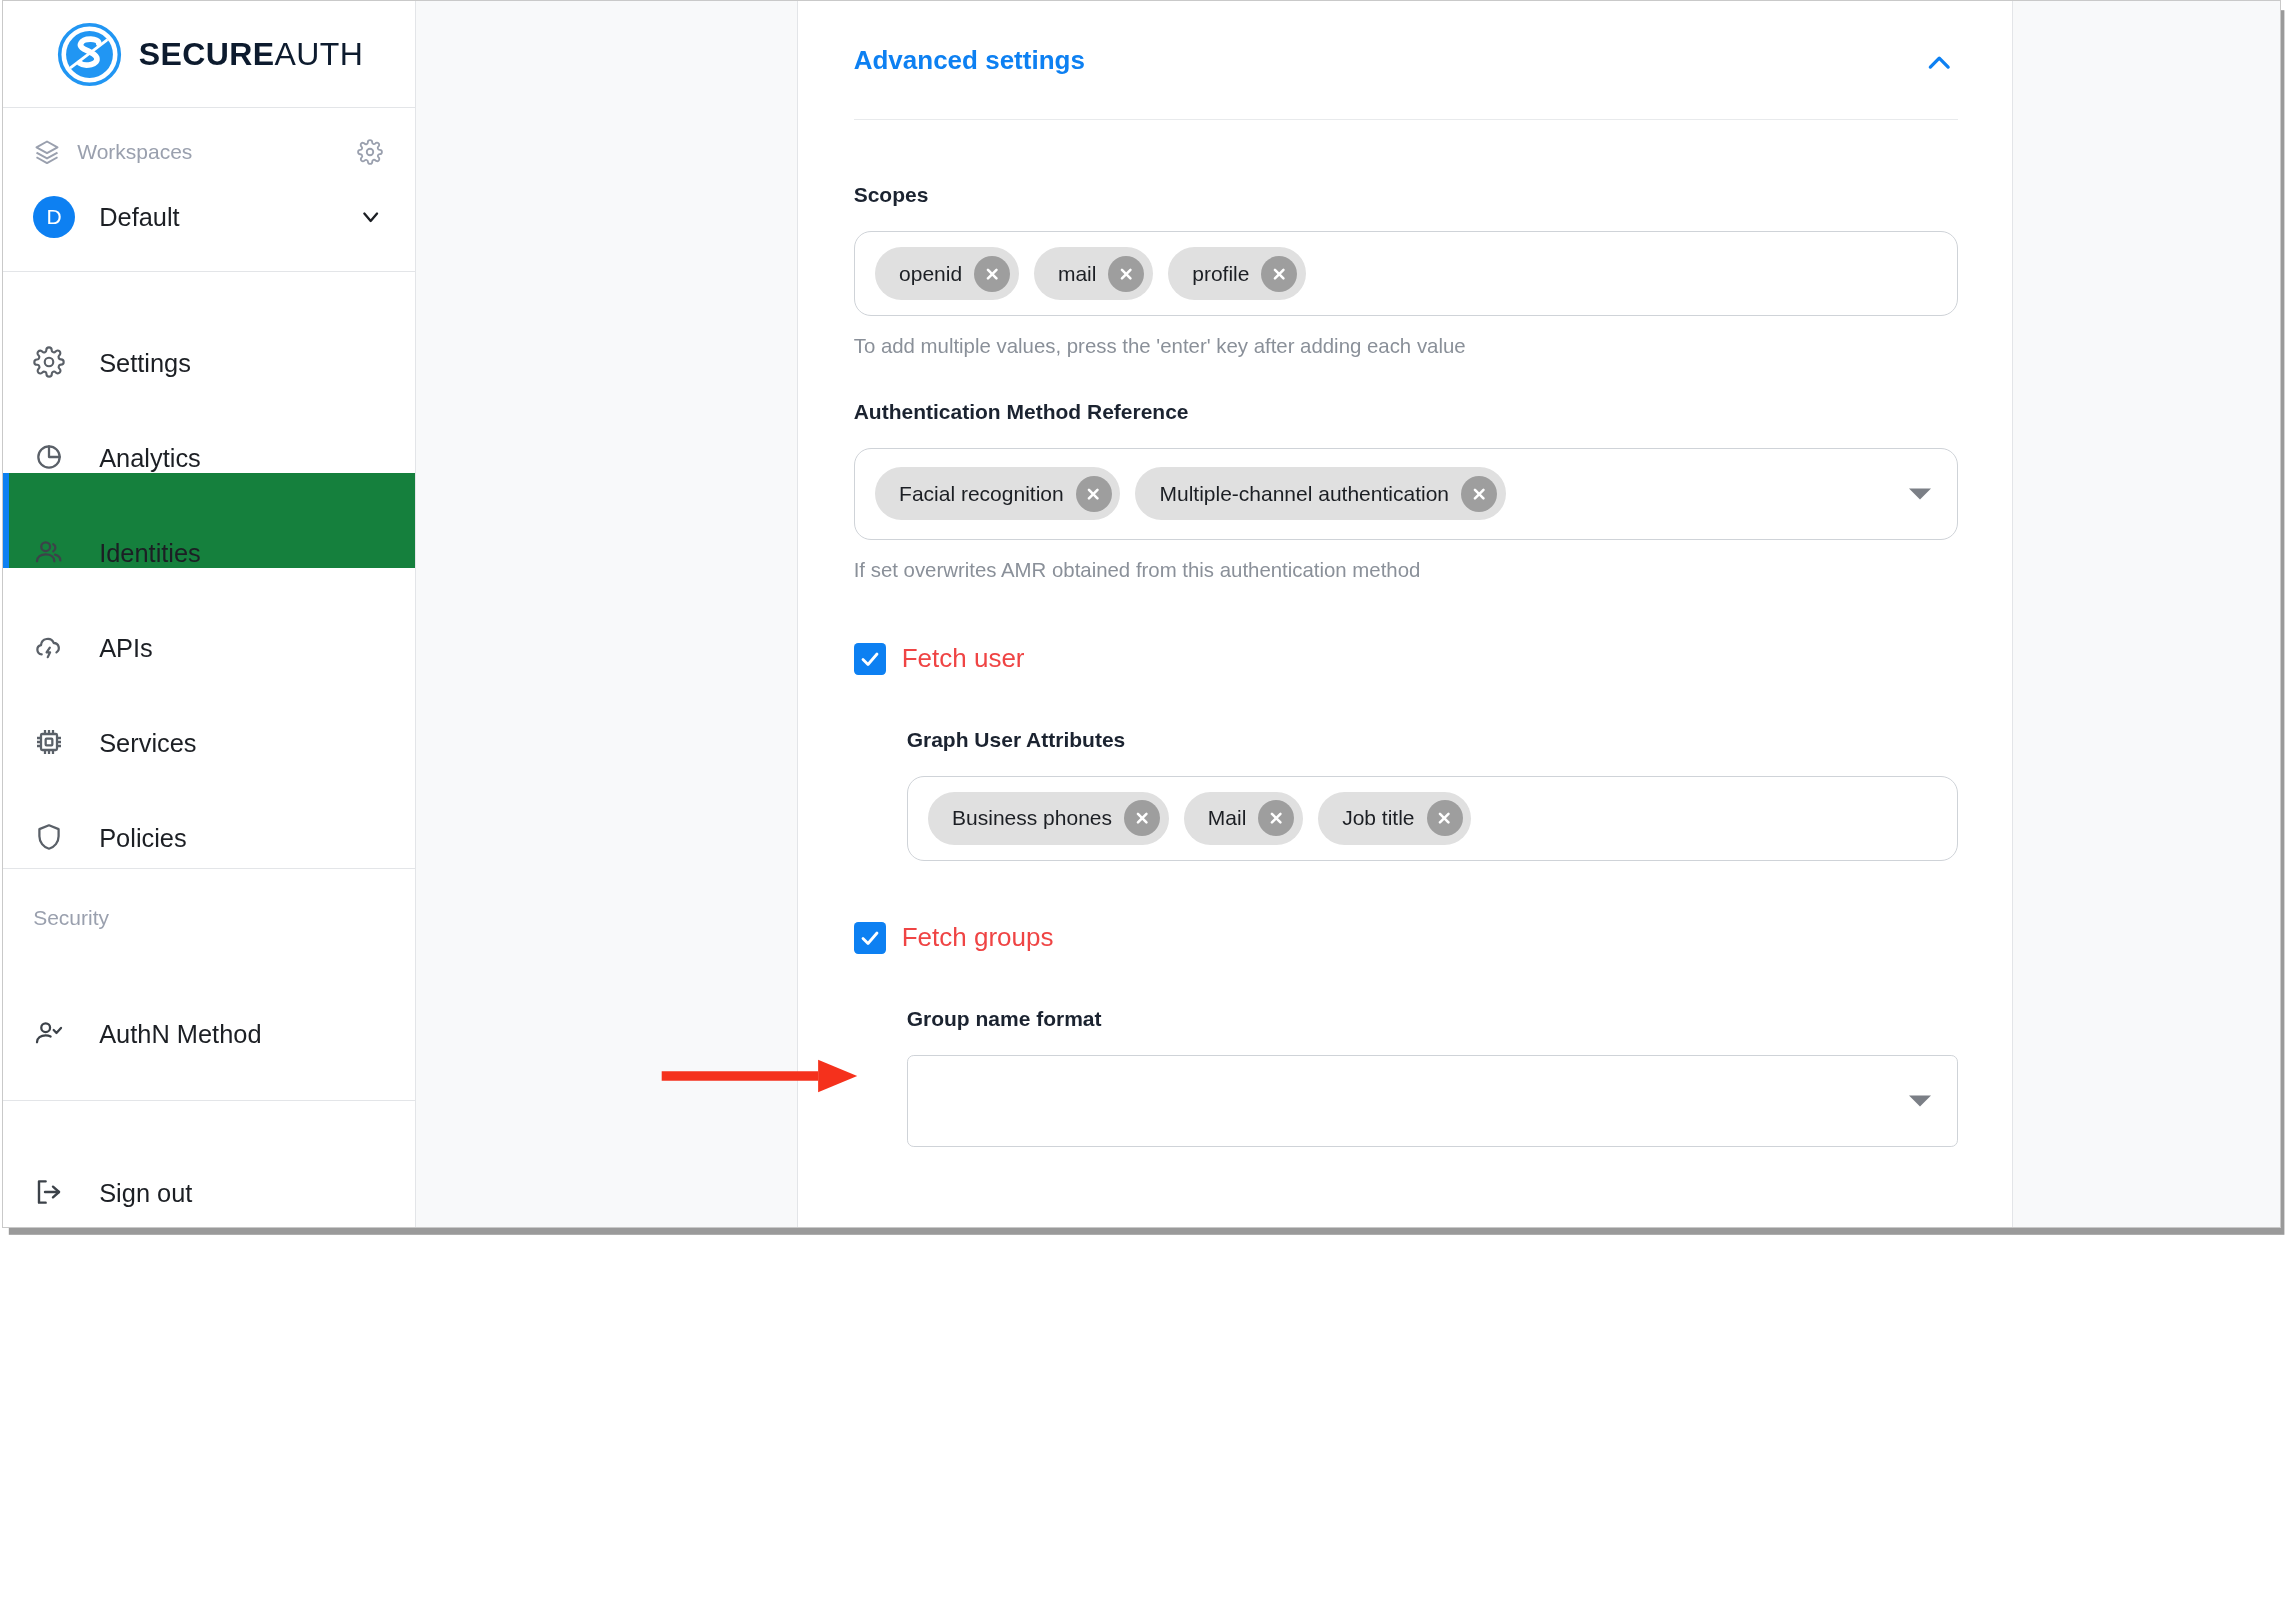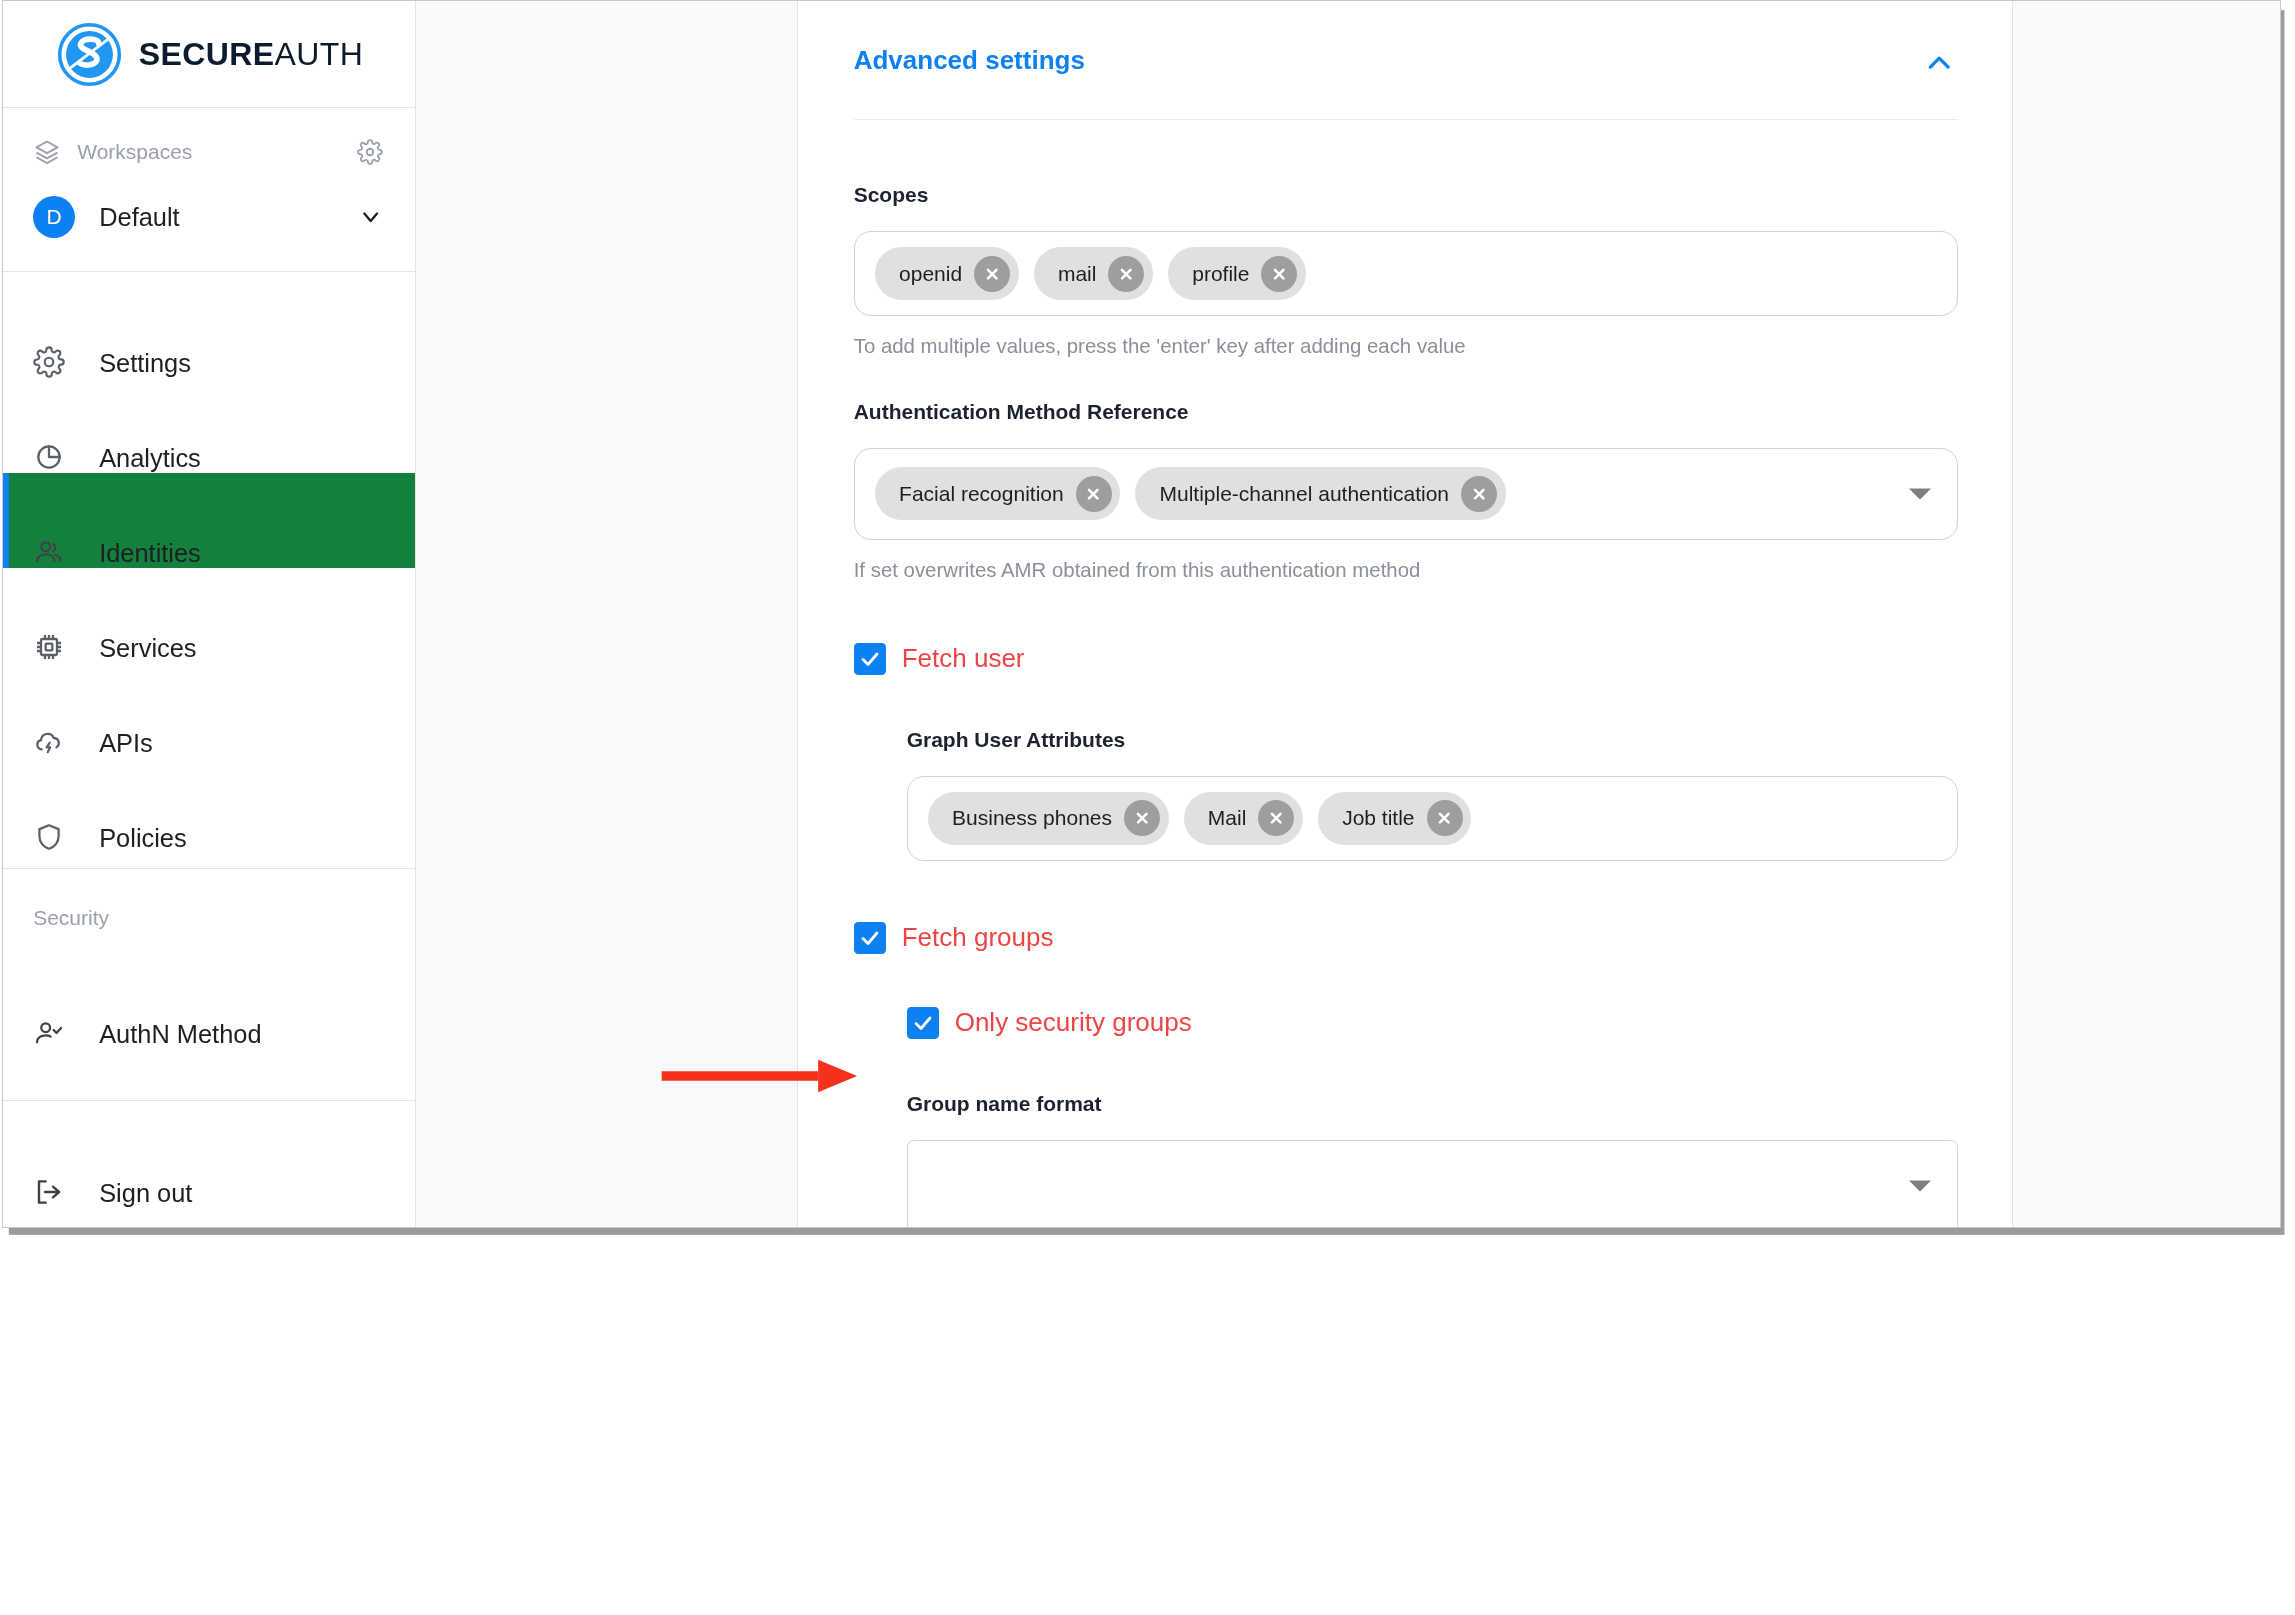--- a/index.html
+++ b/index.html
@@ -325,37 +325,37 @@
             <path d="M3 19c0-3.3 2.9-5.2 6.5-5.2S16 15.7 16 19"></path>
             <path d="M16.5 13.9c2.3.5 4 2.1 4 4.4"></path>
             <path d="M15.2 6.2a3 3 0 0 1 0 5.3"></path>
           </svg>
         </span>
         <span class="nav-txt">Identities</span>
       </div>
 
       <div class="nav-item">
         <span class="nav-ico">
+          <svg viewBox="0 0 24 24" width="32" height="32" fill="none" stroke="#5a6068" stroke-width="1.7" stroke-linecap="round" stroke-linejoin="round">
+            <path d="M6.5 17.5A3.5 3.5 0 0 1 6 10.6 5 5 0 0 1 15.6 9 3.8 3.8 0 0 1 17.6 16"></path>
+            <path d="M12.6 12.5 10.2 16h2.6l-1.7 3.6"></path>
+          </svg>
+        </span>
+        <span class="nav-txt">APIs</span>
+      </div>
+
+      <div class="nav-item">
+        <span class="nav-ico">
           <svg viewBox="0 0 24 24" width="32" height="32" fill="none" stroke="#5a6068" stroke-width="1.7" stroke-linejoin="round">
             <rect x="6" y="6" width="12" height="12" rx="1"></rect>
             <rect x="9.5" y="9.5" width="5" height="5" rx="0.6"></rect>
             <path d="M9 3v3M12 3v3M15 3v3M9 18v3M12 18v3M15 18v3M3 9h3M3 12h3M3 15h3M18 9h3M18 12h3M18 15h3"></path>
           </svg>
         </span>
         <span class="nav-txt">Services</span>
-      </div>
-
-      <div class="nav-item">
-        <span class="nav-ico">
-          <svg viewBox="0 0 24 24" width="32" height="32" fill="none" stroke="#5a6068" stroke-width="1.7" stroke-linecap="round" stroke-linejoin="round">
-            <path d="M6.5 17.5A3.5 3.5 0 0 1 6 10.6 5 5 0 0 1 15.6 9 3.8 3.8 0 0 1 17.6 16"></path>
-            <path d="M12.6 12.5 10.2 16h2.6l-1.7 3.6"></path>
-          </svg>
-        </span>
-        <span class="nav-txt">APIs</span>
       </div>
 
 
       <div class="nav-item">
         <span class="nav-ico">
           <svg viewBox="0 0 24 24" width="32" height="32" fill="none" stroke="#5a6068" stroke-width="1.7" stroke-linejoin="round">
             <path d="M12 3.2 4.8 6.1v5.4c0 4.3 3 8.1 7.2 9.3 4.2-1.2 7.2-5 7.2-9.3V6.1z"></path>
           </svg>
         </span>
         <span class="nav-txt">Policies</span>
@@ -506,28 +506,20 @@
 
         <div class="cb-row">
           <span class="checkbox">
             <svg viewBox="0 0 24 24" width="24" height="24" fill="none" stroke="#ffffff" stroke-width="2.8" stroke-linecap="round" stroke-linejoin="round">
                 <polyline points="5 12.5 10 17.5 19 7"></polyline>
               </svg>
           </span>
           <span class="cb-label">Fetch groups</span>
         </div>
 
-        <div class="cb-row indent sub">
-          <span class="checkbox">
-            <svg viewBox="0 0 24 24" width="24" height="24" fill="none" stroke="#ffffff" stroke-width="2.8" stroke-linecap="round" stroke-linejoin="round">
-                <polyline points="5 12.5 10 17.5 19 7"></polyline>
-              </svg>
-          </span>
-          <span class="cb-label">Only security groups</span>
-        </div>
 
         <div class="subgroup">
           <div class="field-label">Group name format</div>
           <div class="empty-select">
             <span class="select-caret"></span>
           </div>
         </div>
 
         <div class="save-wrap">
           <button class="save-btn">Save</button>

